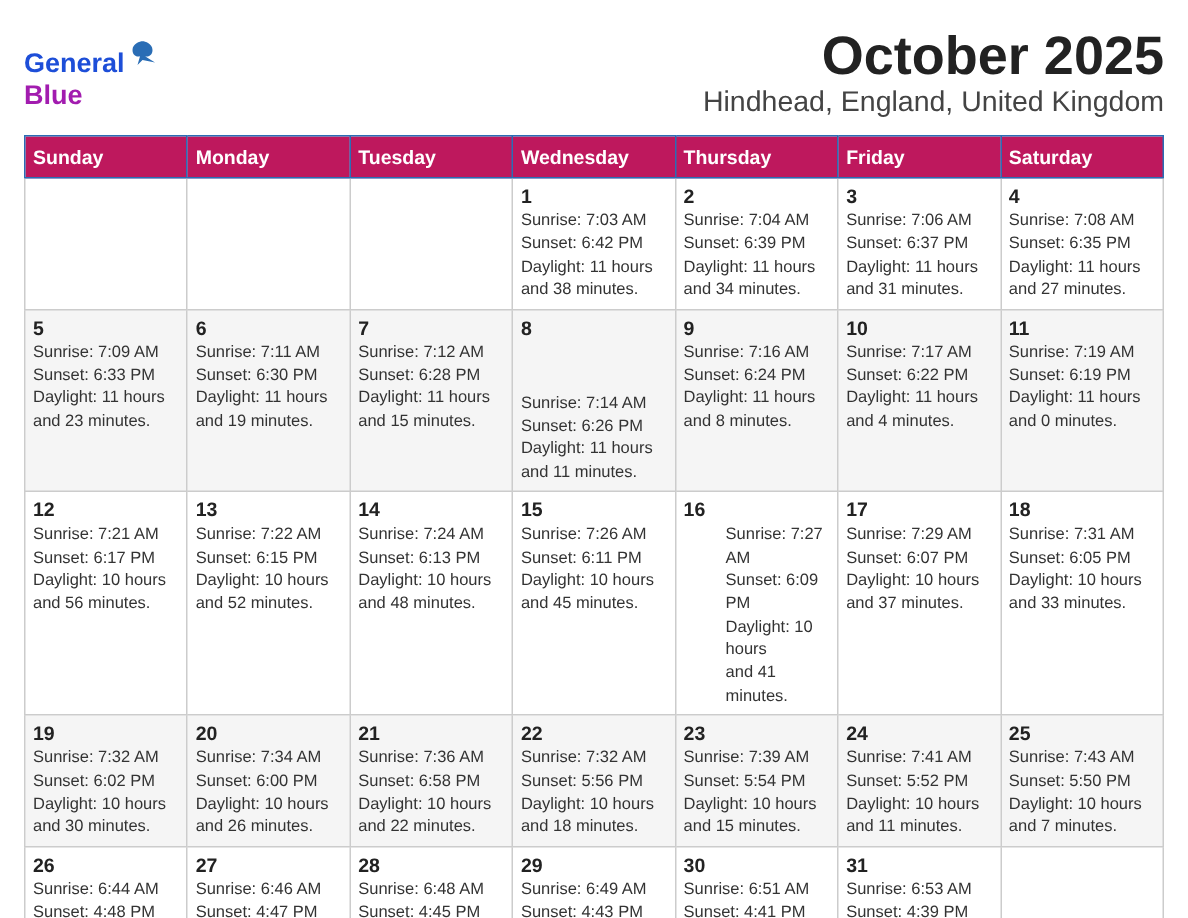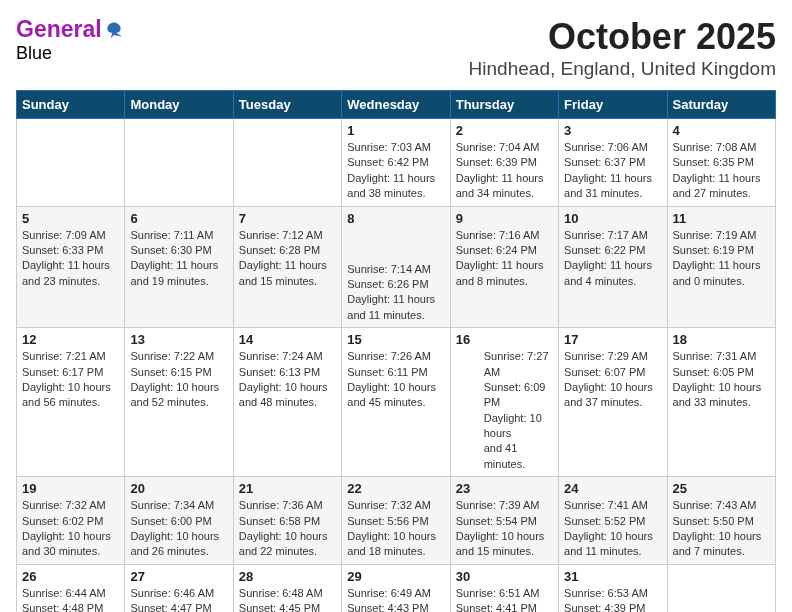--- a/index.html
+++ b/index.html
@@ -15,28 +15,29 @@
       justify-content: space-between;
       align-items: flex-start;
       margin-bottom: 10px;
     }
     .logo {
       display: flex;
       flex-direction: column;
       align-items: flex-start;
     }
     .logo-general {
-      font-size: 23px;
-      font-weight: bold;
-      color: #a21caf;
+      font-size: 18px;
+      font-weight: bold;
+      color: #1d4ed8;
+      margin-top: 16px;
     }
     .logo-blue {
       font-size: 18px;
-      font-weight: normal;
-      color: #000000;
+      font-weight: bold;
+      color: #a21caf;
     }
     .logo-bird {
       width: 20px;
       height: 20px;
       margin-left: 2px;
     }
     .logo-row {
       display: flex;
       align-items: center;
     }
@@ -84,21 +85,21 @@
     .day-info {
       font-size: 11px;
       color: #333;
       line-height: 1.4;
     }
     .empty-cell {
       background: #f9f9f9;
     }
     tr:nth-child(odd) td { background: #fff; }
     tr:nth-child(even) td { background: #f5f5f5; }
-    .calendar thead tr th { background-color: #0c4a6e; }
+    .calendar thead tr th { background-color: #be185d; }
   </style>
 </head>
 <body>
 
 <div class="header">
   <div class="logo">
     <div class="logo-row">
       <span class="logo-general">General</span>
       <svg class="logo-bird" viewBox="0 0 24 24">
         <path d="M12 3 C14 3, 20 5, 20 10 C20 14, 17 16, 14 15 L22 20 L12 18 L8 22 L10 15 C7 16, 4 14, 4 10 C4 5, 10 3, 12 3Z" fill="#2a6db5"></path>

